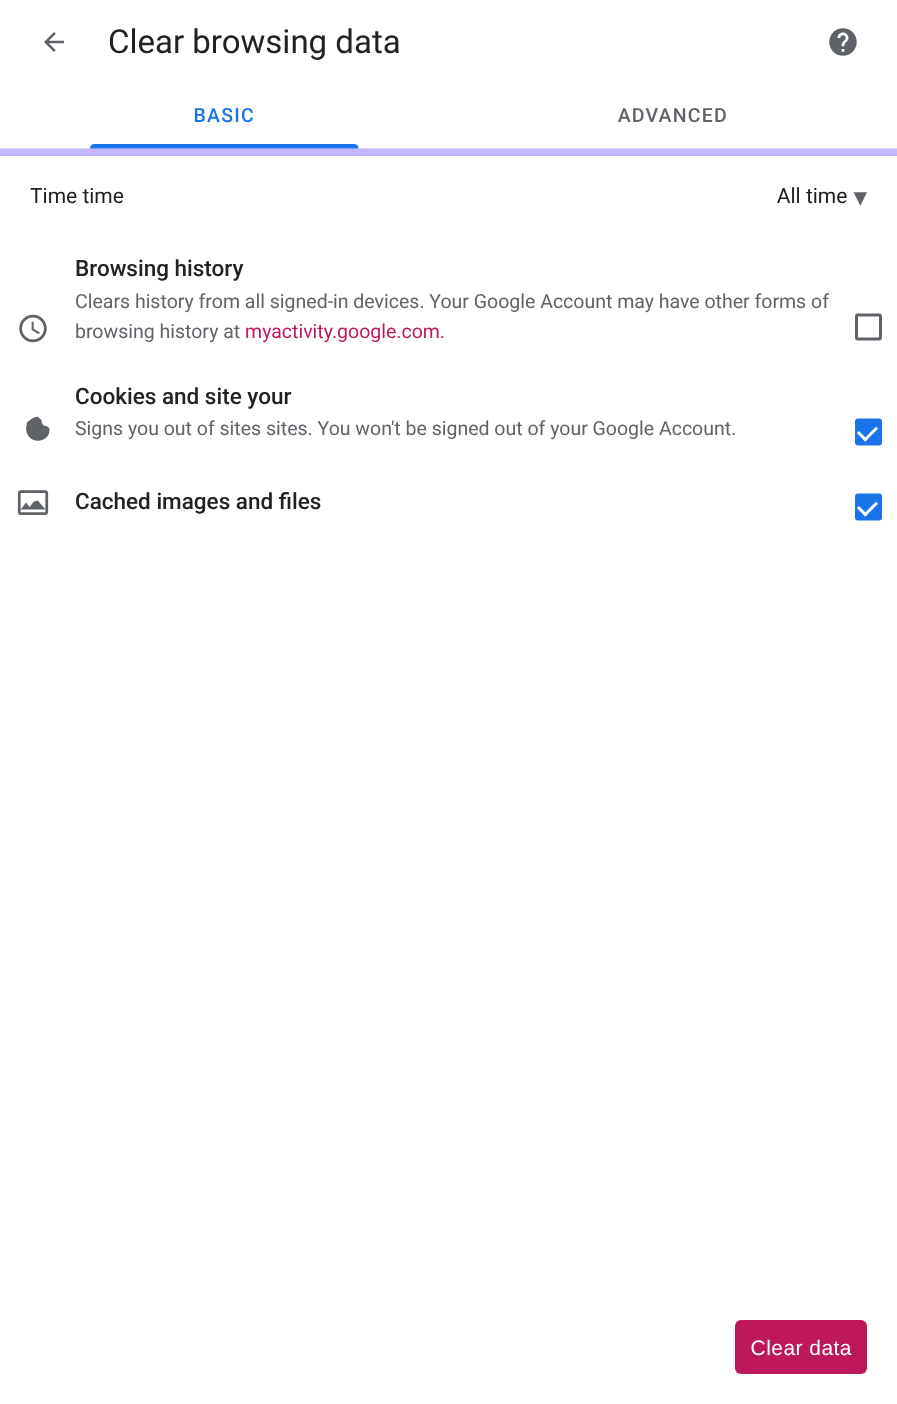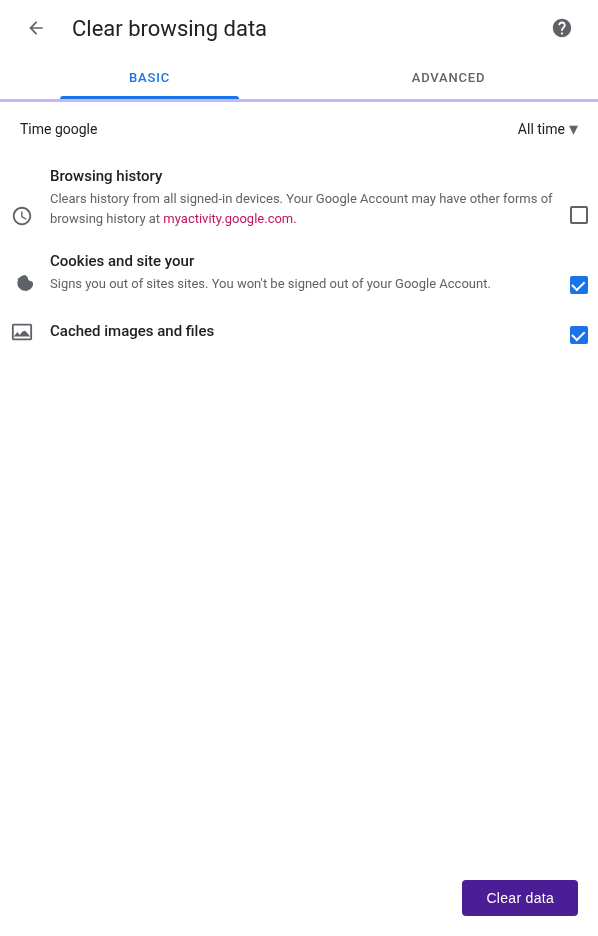--- a/index.html
+++ b/index.html
@@ -47,21 +47,21 @@
       align-items: center;
       justify-content: center;
       border-radius: 50%;
       cursor: pointer;
       color: #5f6368;
     }
 
     
     .tabs {
       display: flex;
-      border-bottom: 3px solid #c4b5fd;
+      border-bottom: 5px solid #c4b5fd;
     }
     .tab {
       flex: 1;
       text-align: center;
       padding: 14px 0;
       font-size: 13px;
       font-weight: 500;
       letter-spacing: 0.8px;
       cursor: pointer;
       position: relative;
@@ -172,25 +172,25 @@
       transform: rotate(-45deg) translateY(-1px);
     }
 
     
     .footer {
       position: absolute;
       bottom: 20px;
       right: 20px;
     }
     .clear-btn {
-      background: #4c1d95;
+      background: #be185d;
       color: #fff;
       border: none;
       border-radius: 4px;
-      padding: 10px 24px;
+      padding: 10px 10px;
       font-size: 14px;
       font-weight: 500;
       cursor: pointer;
       letter-spacing: 0.3px;
       margin-top: 10px;
     }
 
     
     svg { display: block; }
   </style>
@@ -216,21 +216,21 @@
 <div class="tabs">
   <div class="tab active">
     <span>BASIC</span>
   </div>
   <div class="tab">
     <span>ADVANCED</span>
   </div>
 </div>
 
 <div class="time-range-row">
-  <span>Time google</span>
+  <span>Time time</span>
   <div class="time-range-select">
     <span>All time</span>
     <span class="dropdown-arrow">▾</span>
   </div>
 </div>
 
 <div class="option-item">
   <div class="option-icon">
     <svg width="22" height="22" viewBox="0 0 24 24" fill="#5f6368">
       <path d="M11.99 2C6.47 2 2 6.48 2 12s4.47 10 9.99 10C17.52 22 22 17.52 22 12S17.52 2 11.99 2zM12 20c-4.42 0-8-3.58-8-8s3.58-8 8-8 8 3.58 8 8-3.58 8-8 8zm.5-13H11v6l5.25 3.15.75-1.23-4.5-2.67V7z"></path>

